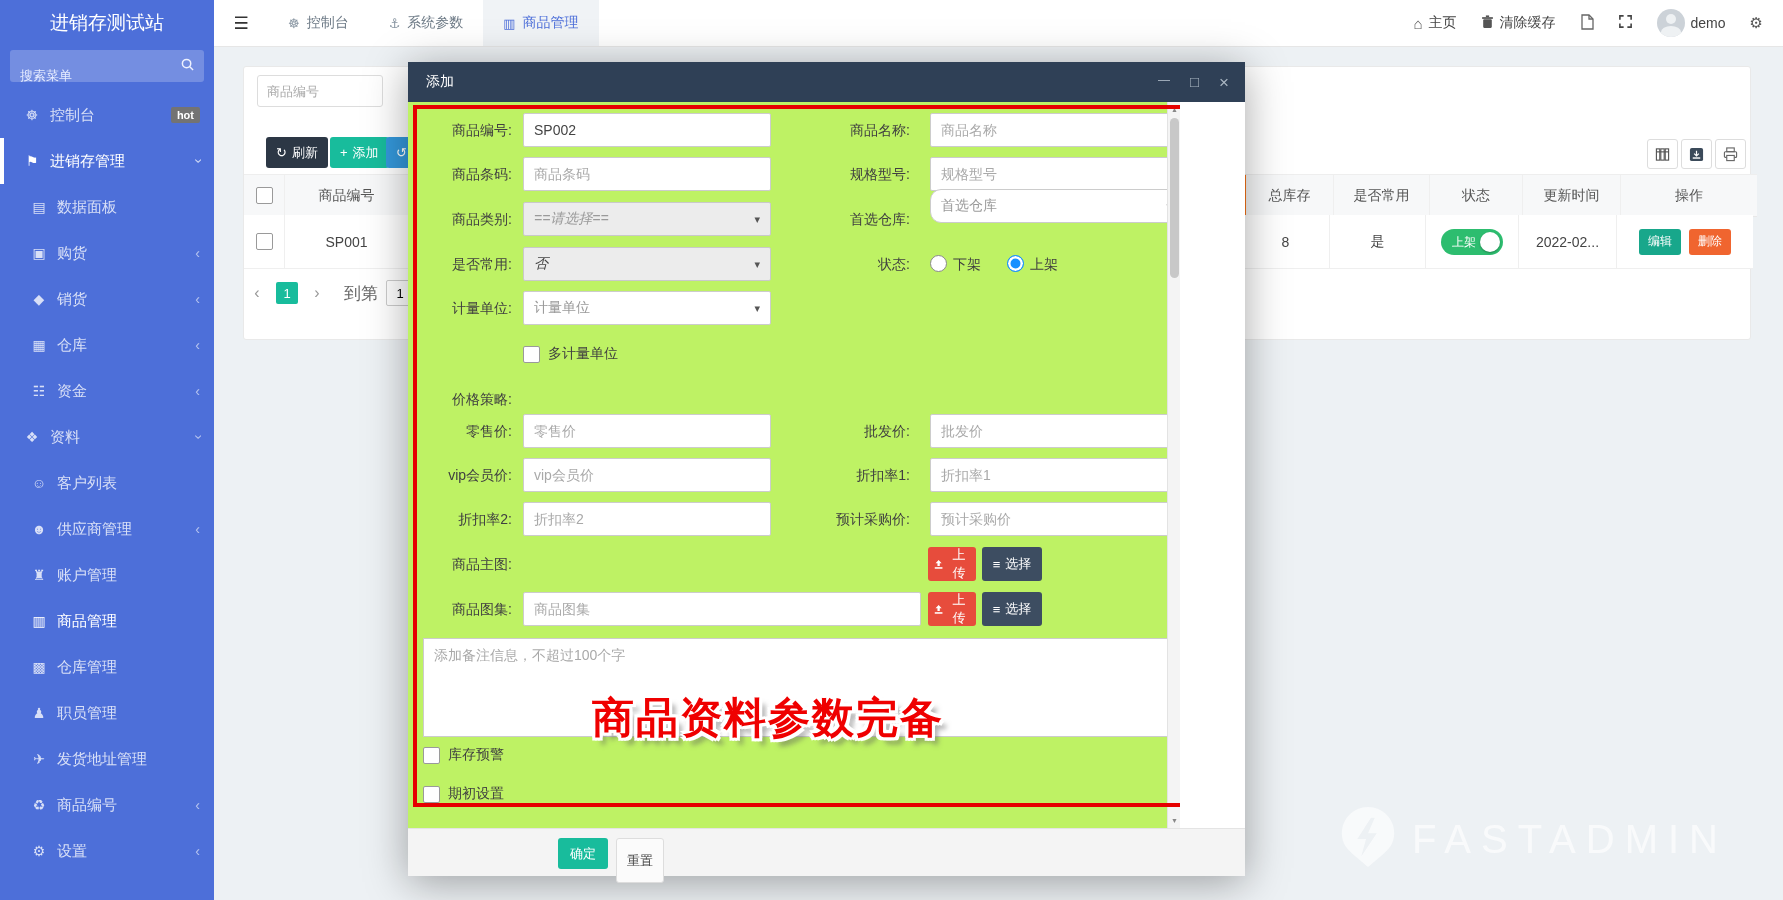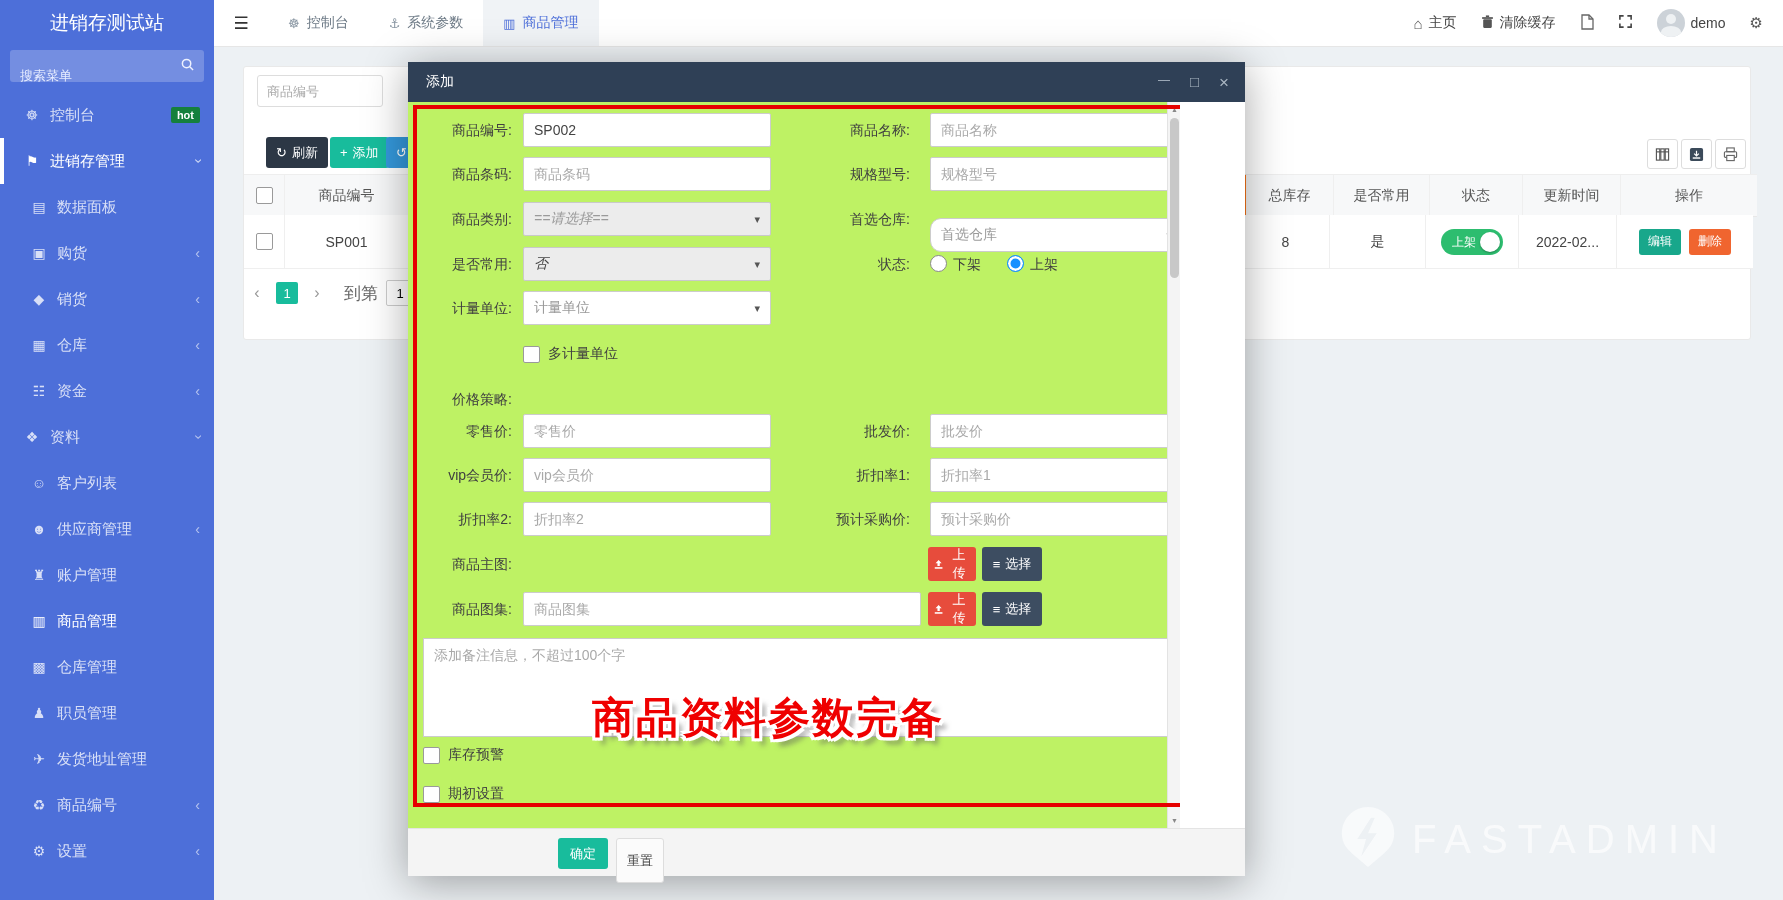--- a/index.html
+++ b/index.html
@@ -13,21 +13,21 @@
   #sb-search .ph{color:#e6ecff;font-size:13px;flex:1;margin-top:20px;}
   #sb-menu{position:absolute;left:0;top:92px;width:214px;}
   .mi{height:46px;display:flex;align-items:center;padding:0 14px 0 20px;color:rgba(255,255,255,.78);
       font-size:15px;box-sizing:border-box;cursor:pointer;}
   .mi.sub{padding-left:27px;}
   .mi .ico{width:24px;margin-right:6px;font-size:14px;text-align:center;flex:none;}
   .mi .chev{margin-left:auto;font-size:14px;opacity:.75;}
   .chev.down{transform:rotate(-90deg);}
   .mi.active-parent{box-shadow:inset 4px 0 0 #fff;color:#fff;}
   .mi.current{color:#fff;}
-  .hot{margin-left:auto;background:#15803d;color:#fff;font-size:11px;font-weight:bold;
+  .hot{margin-left:auto;background:#737373;color:#fff;font-size:11px;font-weight:bold;
        padding:2px 6px;border-radius:2px;}
   
   #navbar{position:absolute;left:214px;top:0;right:0;height:46px;background:#fff;
       border-bottom:1px solid #e6e6e6;display:flex;align-items:stretch;}
   #hamburger{width:54px;display:flex;align-items:center;justify-content:center;font-size:17px;color:#333;cursor:pointer;}
   .tab{display:flex;align-items:center;gap:7px;padding:0 20px;font-size:14px;color:#6d7a86;cursor:pointer;}
   .tab .tico{font-size:13px;color:#8a97a3;}
   .tab.active{background:#f0f3f6;color:#4d6fd9;}
   .tab.active .tico{color:#4d6fd9;}
   #nav-right{margin-left:auto;display:flex;align-items:center;gap:24px;padding-right:20px;}
@@ -393,21 +393,21 @@
       <input class="inp in-l" style="top: 55px;" placeholder="商品条码">
       <div class="flabel lbl-r" style="top:55px;">规格型号:</div>
       <input class="inp in-r" style="top: 55px;" placeholder="规格型号">
 
       <div class="flabel lbl-l" style="top:100px;">商品类别:</div>
       <div class="sel gray in-l" style="top:100px;">
         <span class="ph">==请选择==</span>
         <span class="caret">▾</span>
       </div>
       <div class="flabel lbl-r" style="top:100px;">首选仓库:</div>
-      <div class="sel in-r" style="top:116px;border-radius:11px;">
+      <div class="sel in-r" style="top:87px;border-radius:11px;">
         <span class="ph">首选仓库</span>
         <span class="caret">▾</span>
       </div>
 
       <div class="flabel lbl-l" style="top:145px;">是否常用:</div>
       <div class="sel gray in-l" style="top:145px;">
         <span class="val">否</span>
         <span class="caret">▾</span>
       </div>
       <div class="flabel lbl-r" style="top:145px;">状态:</div>

